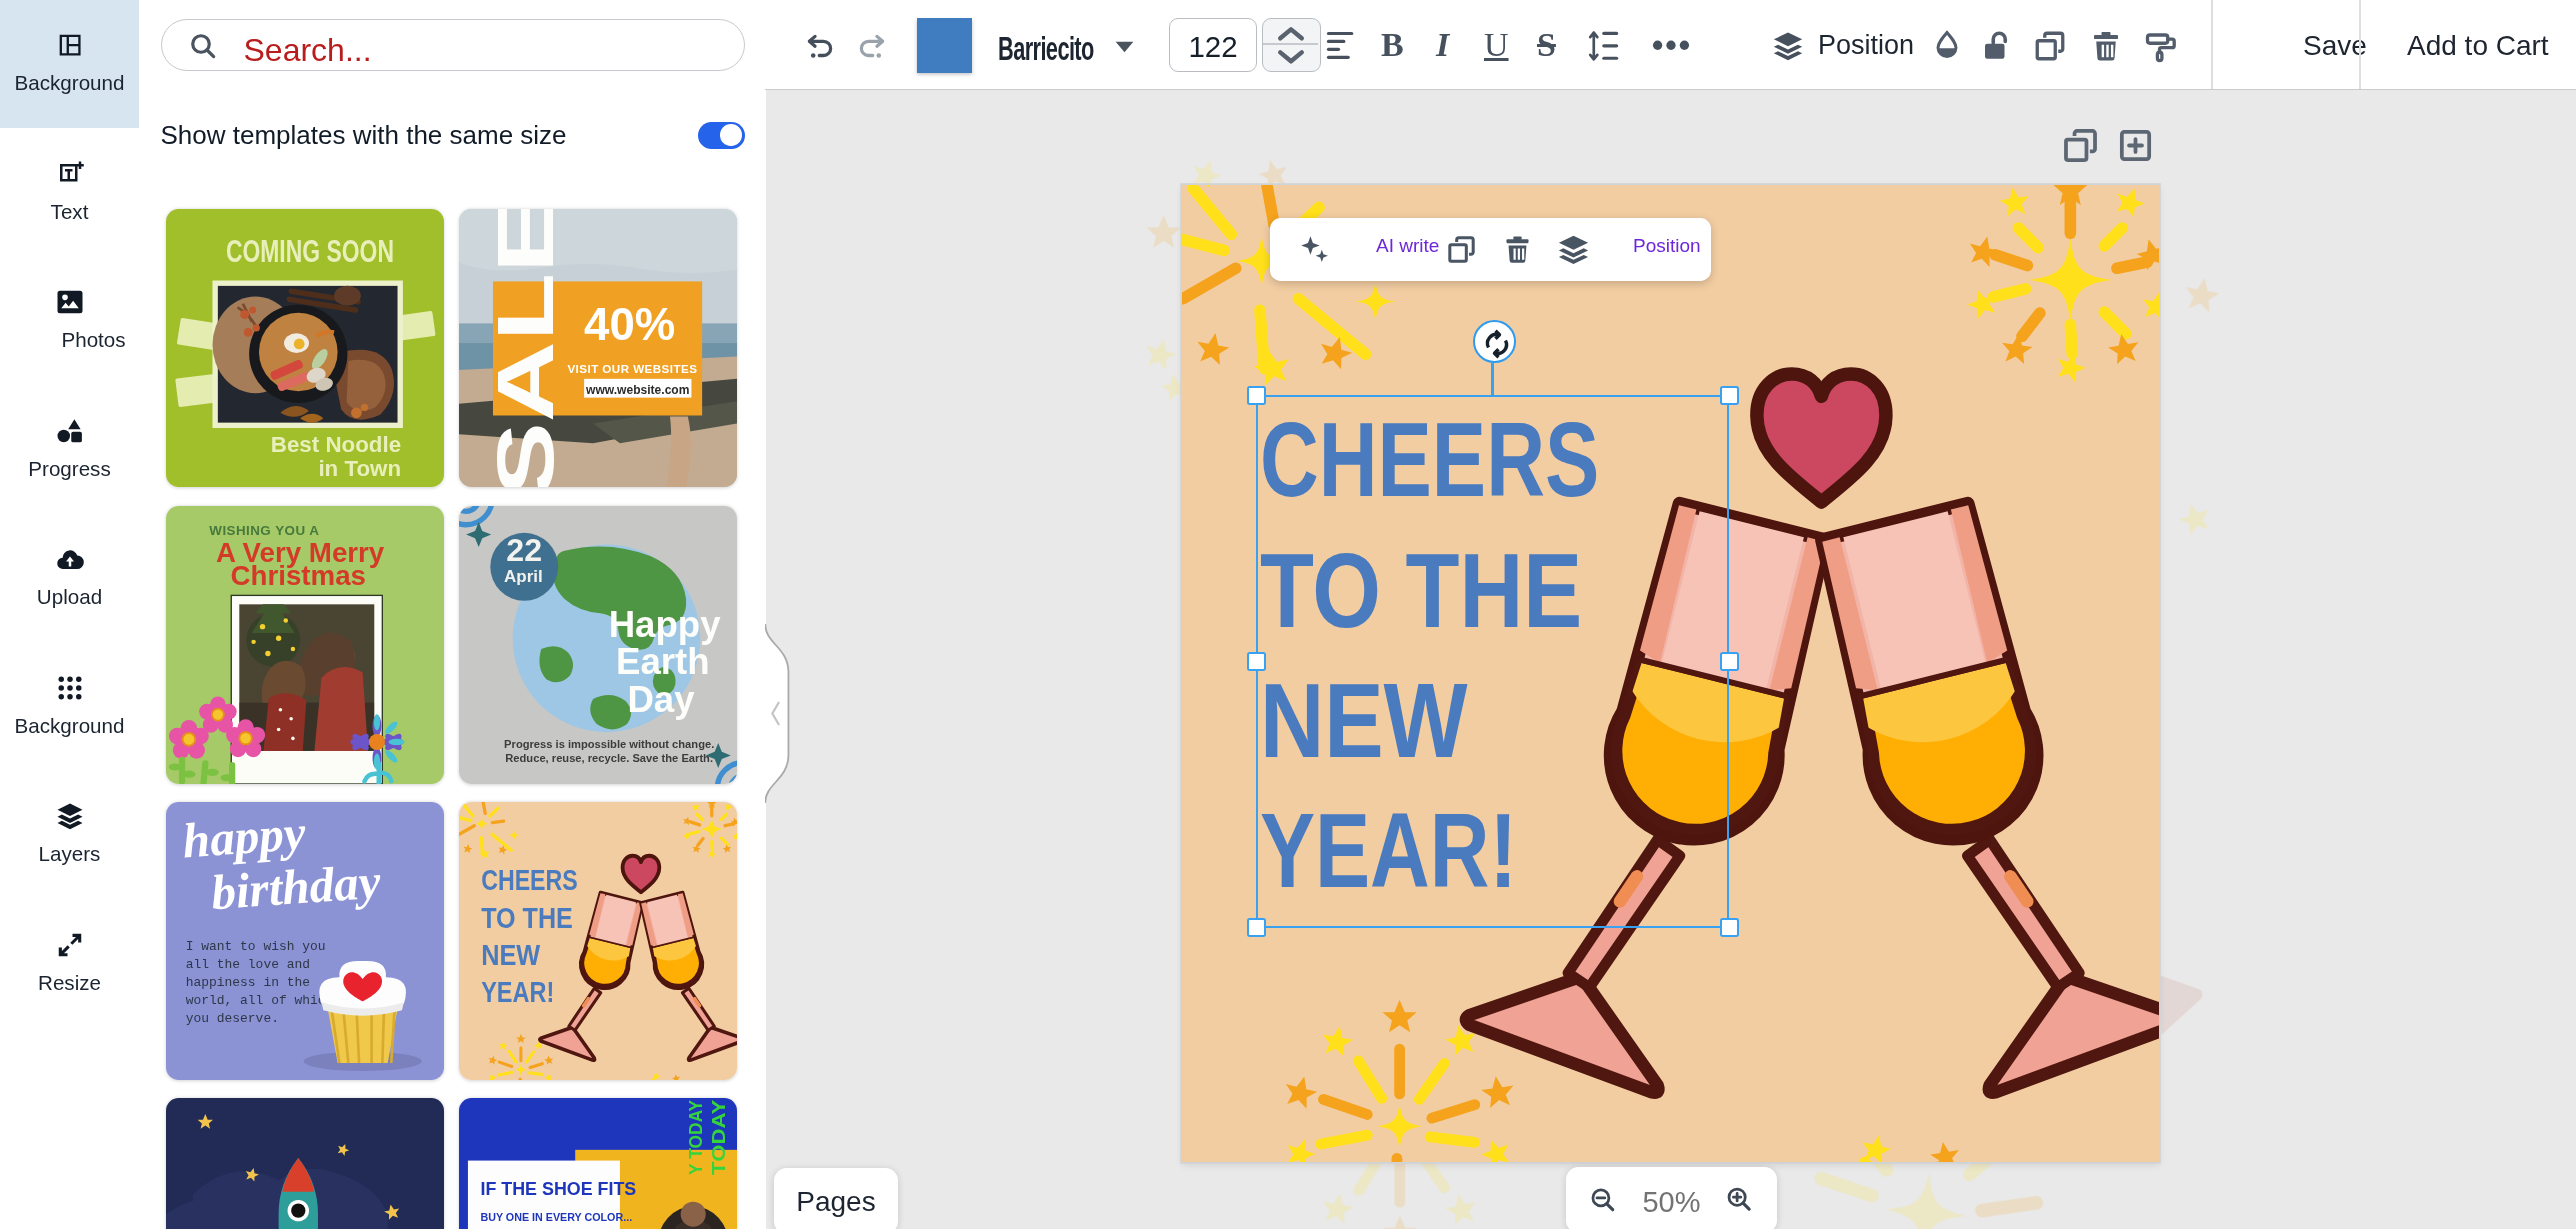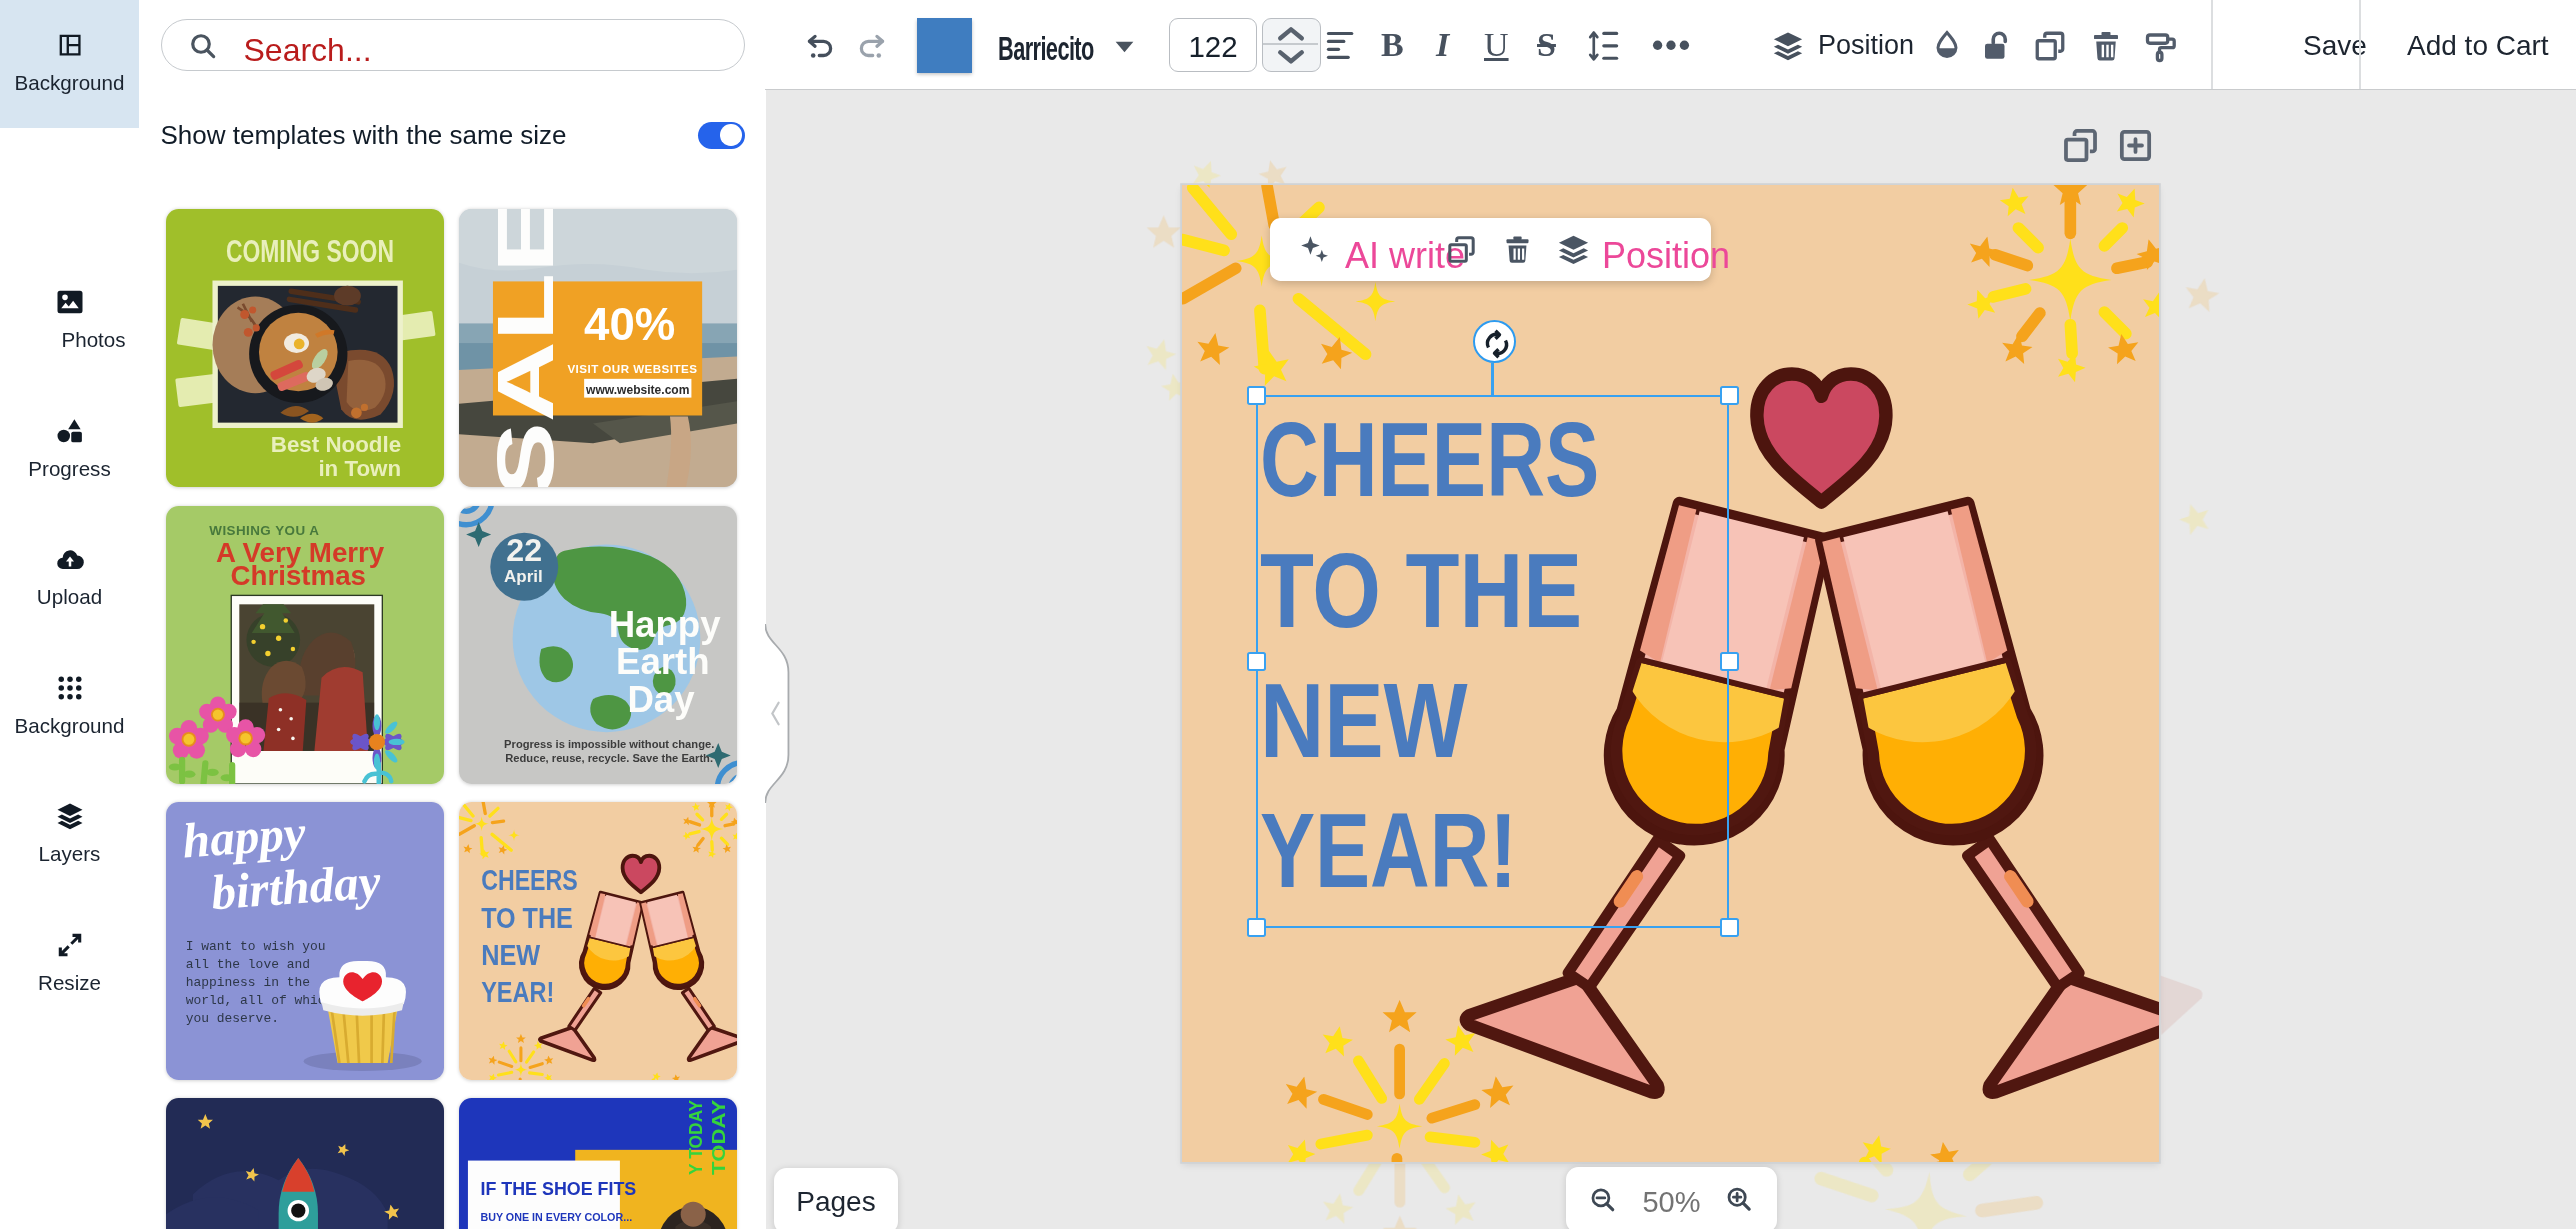--- a/index.html
+++ b/index.html
@@ -41,21 +41,21 @@
              border:2.7px solid #38a1f1; z-index:3; }
   .handle { position:absolute; width:19px; height:19px; background:#fff; border:2.7px solid #38a1f1;
             border-radius:2.7px; z-index:4; }
   #rotstem { position:absolute; left:1491px; top:363px; width:2.7px; height:34px; background:#38a1f1; z-index:3;}
   #rotcirc { position:absolute; left:1473px; top:320px; width:43px; height:43px; border-radius:50%;
              background:#fff; border:2.7px solid #2d9bf0; z-index:4; }
 
   
   #aitb { position:absolute; left:1270px; top:218px; width:441px; height:63px; background:#fff;
           border-radius:10.7px; box-shadow:0 2.7px 9px rgba(0,0,0,0.18); z-index:5; }
-  #aitb .txt { position:absolute; top:17px; font-size:36px; color:#ec4899; }
+  #aitb .txt { position:absolute; top:17px; font-size:19px; color:#6d28d9;margin-left:31px; }
 
   
   #pagesbtn { position:absolute; left:774px; top:1168px; width:124px; height:66px; background:#fff;
               border-radius:12.5px; box-shadow:0 1.8px 7.2px rgba(0,0,0,0.15); z-index:5; }
   #pagesbtn span { position:absolute; left:0; width:100%; text-align:center; top:18px; font-size:28px; color:#1d2530;}
   #zoompill { position:absolute; left:1566px; top:1167px; width:211px; height:66px; background:#fff;
               border-radius:12.5px; box-shadow:0 1.8px 7.2px rgba(0,0,0,0.15); z-index:5;}
   #zoompill .pct { position:absolute; left:0; width:100%; text-align:center; top:19px; font-size:29px; color:#737373;}
 
   
@@ -63,20 +63,28 @@
 </style>
 </head>
 <body>
 
 <div id="sidebar">
   <div class="sbitem sbactive" style="top:0;">
     <svg width="30" height="30" viewBox="0 0 24 24">
         <path fill="#111a24" d="M3 3h18v18H3V3zm2 2v14h4V5H5zm6 0v6h8V5h-8zm8 8h-8v6h8v-6z" transform="scale(0.93) translate(1,1)"></path>
       </svg>
     <div class="lbl">Background</div>
+  </div>
+  <div class="sbitem" style="top:129px;">
+    <svg width="30" height="30" viewBox="0 0 24 24">
+        <path fill="#111a24" d="M4 4h12v2H4z M4 4h2v14H4z M4 16h12v2H4z M16 4h2v14h-2z"></path>
+        <path fill="#111a24" d="M8 8h6v2h-2v6h-2v-6H8z"></path>
+        <path fill="#111a24" d="M19 2h2v2h2v2h-2v2h-2V6h-2V4h2z"></path>
+      </svg>
+    <div class="lbl">Text</div>
   </div>
   <div class="sbitem" style="top:257px;padding-left:24px;">
     <svg width="30" height="30" viewBox="0 0 24 24">
         <path fill="#111a24" d="M4 3h16a2 2 0 0 1 2 2v14a2 2 0 0 1-2 2H4a2 2 0 0 1-2-2V5a2 2 0 0 1 2-2zm1 14h14l-4.5-6-3.5 4.5-2.5-3L5 17zm3-6.5A2 2 0 1 0 8 6a2 2 0 0 0 0 4.5z"></path>
       </svg>
     <div class="lbl">Photos</div>
   </div>
   <div class="sbitem" style="top:386px;">
     <svg width="30" height="30" viewBox="0 0 24 24">
         <path fill="#111a24" d="M15.5 2.5l5 8h-10z"></path>

